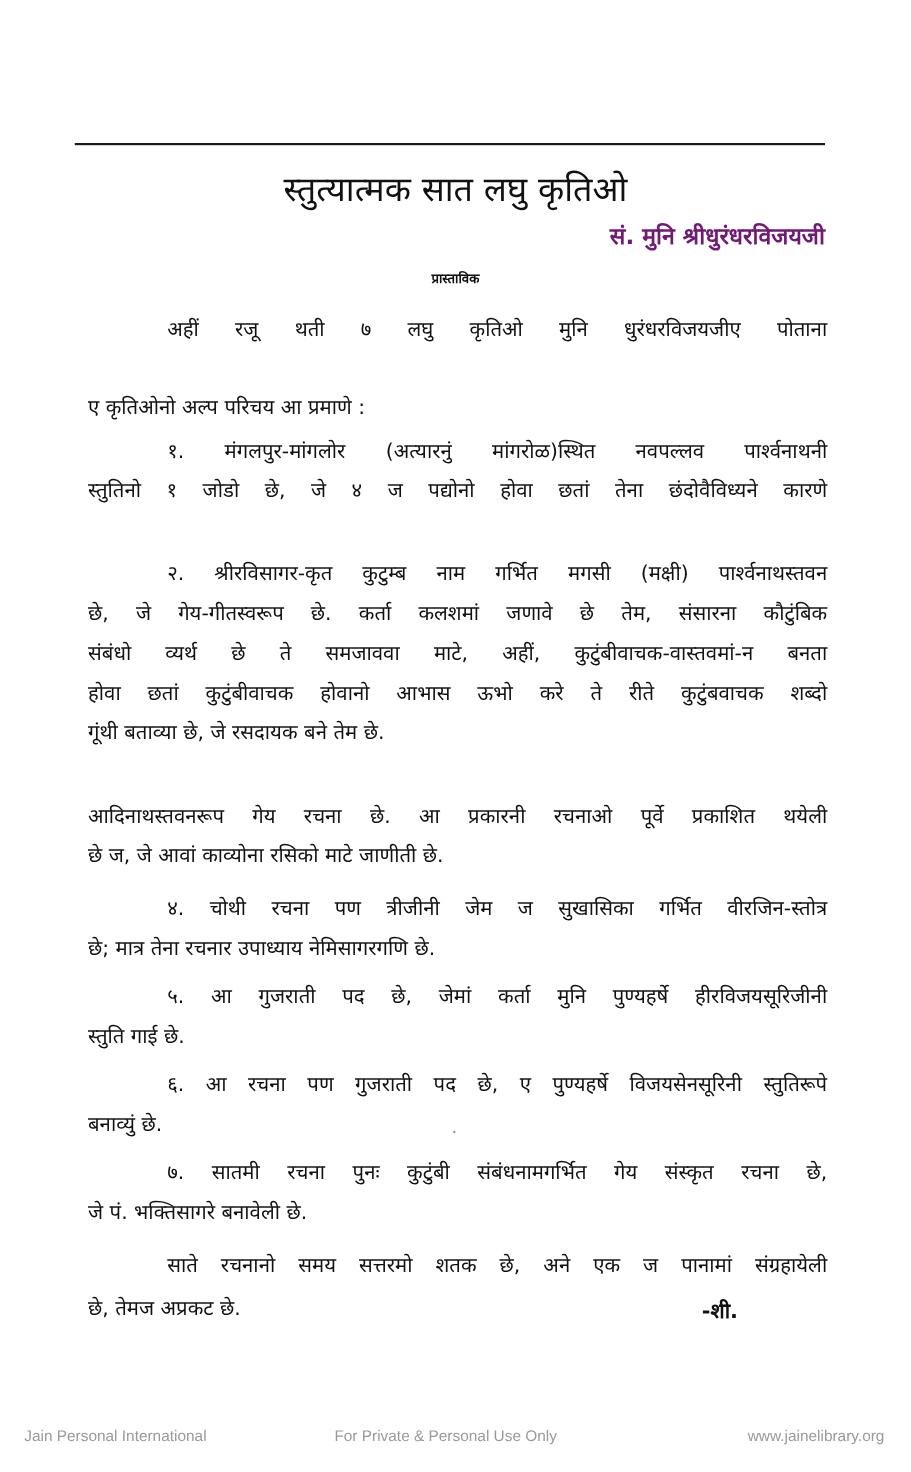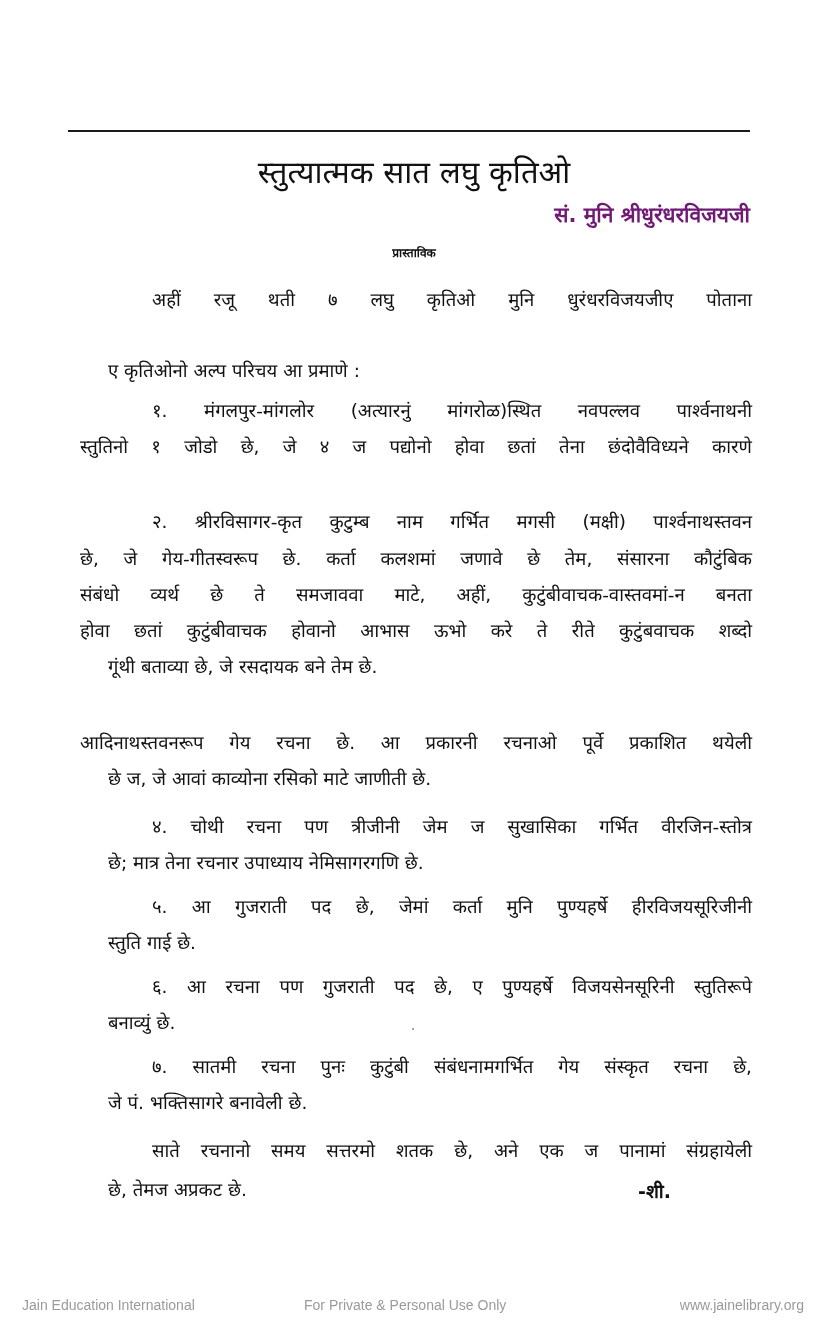--- a/index.html
+++ b/index.html
@@ -4,21 +4,21 @@
 <style>
   html, body { margin: 0; padding: 0; background: #ffffff; }
   body { width: 828px; height: 1338px; position: relative; overflow: hidden; }
   .page { position: absolute; left: 0; top: 0; width: 828px; height: 1104px; background: #ffffff; color: #111; }
   .rule { position: absolute; left: 68px; top: 130px; width: 682px; height: 2px; background: #1a1a1a; }
   .title { position: absolute; left: 0; top: 150px; width: 828px; text-align: center; font-family: "DejaVu Sans", sans-serif; font-size: 31px; color: #111; }
   .editor { position: absolute; right: 78px; top: 200px; font-family: "DejaVu Sans", sans-serif; font-size: 21px; font-weight: bold; color: #701a75; }
   .section { position: absolute; left: 0; top: 244px; width: 828px; text-align: center; font-family: "DejaVu Sans", sans-serif; font-size: 12px; font-weight: bold; color: #111; }
   .line { position: absolute; left: 80px; width: 672px; font-family: "DejaVu Sans", sans-serif; font-size: 18.5px; color: #111; white-space: nowrap; text-align: justify; text-align-last: justify; line-height: 28px; }
   .line.indent { left: 152px; width: 600px; }
-  .line.last { text-align-last: left; margin-left: 28px; }
+  .line.last { text-align-last: left; }
   .sign { position: absolute; left: 638px; top: 1178px; font-family: "DejaVu Sans", sans-serif; font-size: 19px; font-weight: bold; color: #111; }
   .footer { position: absolute; top: 1297px; font-family: "Liberation Sans", sans-serif; font-size: 14px; color: #9a9a9a; }
   .footer.left { left: 22px; }
   .footer.center { left: 304px; }
   .footer.right { right: 24px; }
   .speck { position: absolute; left: 412px; top: 1028px; width: 2px; height: 2px; background: #888; border-radius: 1px; }
 </style>
 </head>
 <body>
 
@@ -55,16 +55,16 @@
 
   <div class="speck"></div>
 
   <div class="line indent" style="top:1053px">७. सातमी रचना पुनः कुटुंबी संबंधनामगर्भित गेय संस्कृत रचना छे,</div>
   <div class="line last" style="top:1089px">जे पं. भक्तिसागरे बनावेली छे.</div>
 
   <div class="line indent" style="top:1137px">साते रचनानो समय सत्तरमो शतक छे, अने एक ज पानामां संग्रहायेली</div>
   <div class="line last" style="top:1176px; width:300px;">छे, तेमज अप्रकट छे.</div>
   <div class="sign">-शी.</div>
 
-  <div class="footer left">Jain Education International</div>
+  <div class="footer left">Jain Personal International</div>
   <div class="footer center">For Private &amp; Personal Use Only</div>
   <div class="footer right">www.jainelibrary.org</div>
 </div>
 
 </body></html>

